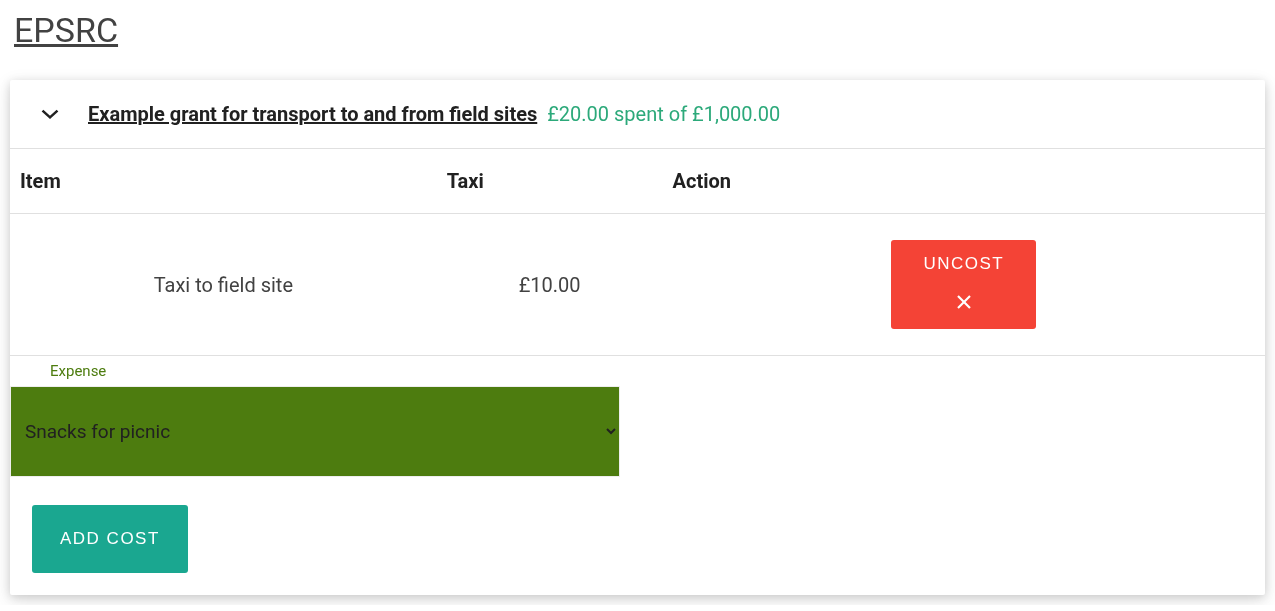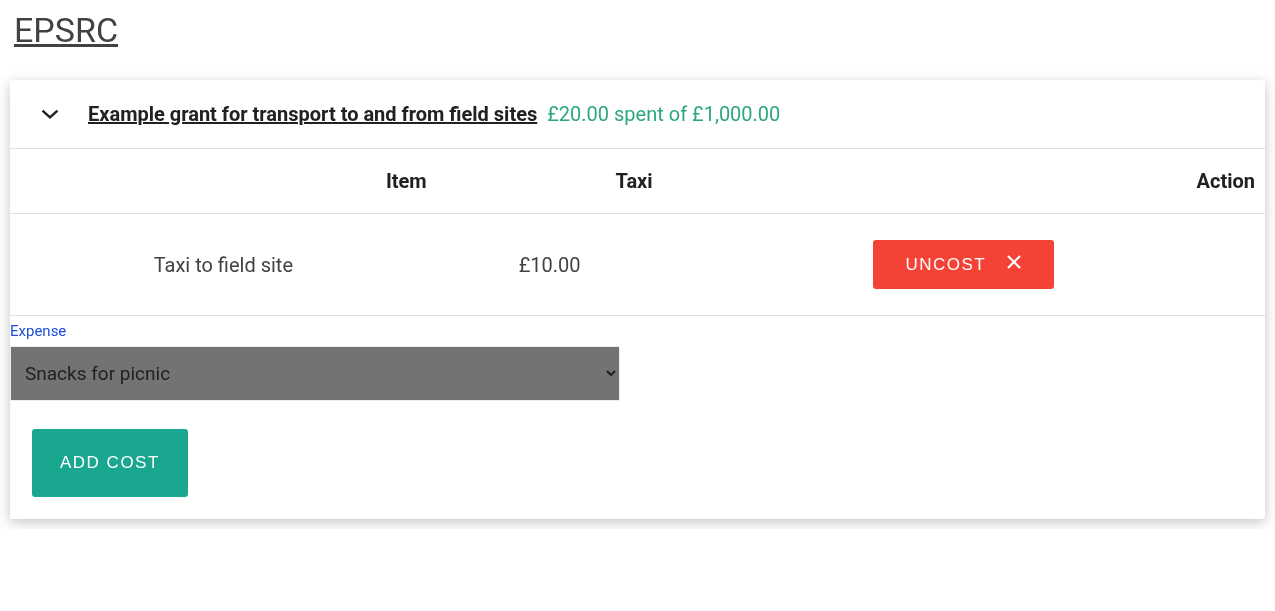--- a/index.html
+++ b/index.html
@@ -55,21 +55,21 @@
       font-size: 20px;
       font-weight: 400;
       color: #2ca97a;
       margin-left: 6px;
     }
     .table {
       width: 100%;
       border-collapse: collapse;
     }
     .table th {
-      text-align: right;
+      text-align: left;
       font-size: 20px;
       font-weight: 700;
       color: #212121;
       padding: 20px 10px;
       border-top: 1px solid #e0e0e0;
       border-bottom: 1px solid #e0e0e0;
     }
     .table td {
       text-align: center;
       font-size: 20px;
@@ -90,46 +90,48 @@
       background: #f44336;
       color: #ffffff;
       border: none;
       padding: 14px 32px;
       font-size: 17px;
       font-weight: 500;
       letter-spacing: 1.5px;
       border-radius: 3px;
       cursor: pointer;
       text-transform: uppercase;
+      flex-direction: column;
     }
     .uncost-button svg {
       width: 16px;
       height: 16px;
     }
     .form-area {
       padding: 0 0 22px 0;
     }
     .form-label {
       font-size: 15px;
-      color: #1d4ed8;
+      color: #4d7c0f;
       padding: 6px 0 0 0;
       display: block;
+      margin-left: 40px;
     }
     .select-wrapper {
       width: 610px;
       max-width: 100%;
       margin: 6px 0 0 0;
     }
     select.expense-select {
       width: 100%;
       font-size: 19px;
       color: #212121;
-      padding: 14px 10px;
+      padding: 32px 10px;
       border: 1px solid #eeeeee;
-      background: #737373;
+      background: #4d7c0f;
       font-family: inherit;
       appearance: auto;
     }
     .add-cost-button {
       display: inline-block;
       background: #1aa790;
       color: #ffffff;
       border: none;
       padding: 24px 28px;
       font-size: 17px;

